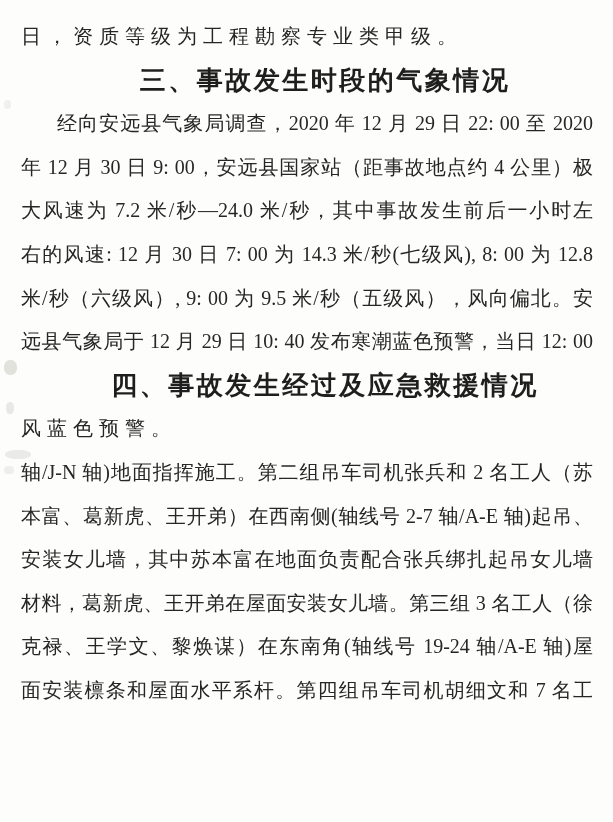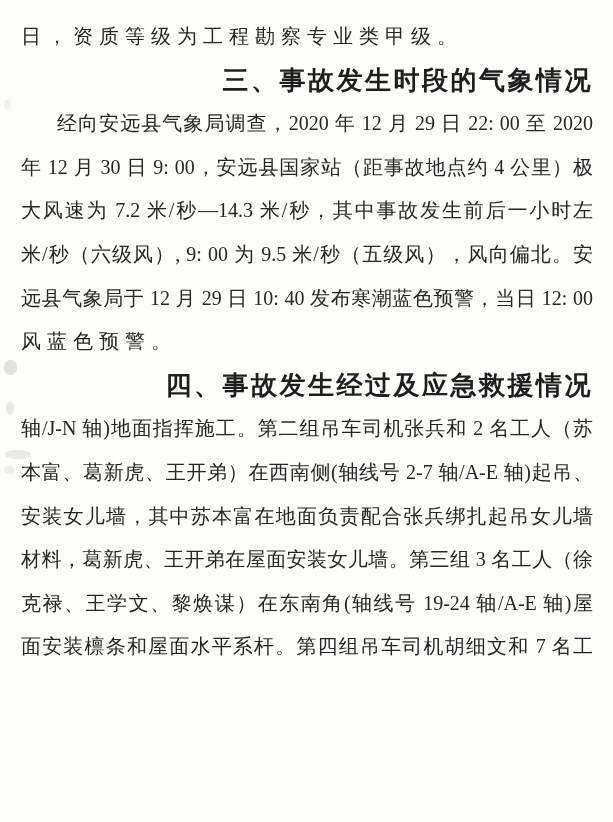--- a/index.html
+++ b/index.html
@@ -38,21 +38,21 @@
   
   .indent { text-indent: 36px; }
   
   .heading {
     font-family: "DejaVu Sans", "Liberation Sans", sans-serif;
     font-weight: bold;
     font-size: 26px;
     letter-spacing: 2.5px;
     color: #1e1e1e;
     white-space: nowrap;
-    text-align: right;
+    text-align: center;
   }
   
   .smudge {
     position: absolute;
     background: #b9b9b2;
     border-radius: 45%;
     pointer-events: none;
   }
   .s1 { left: 0;   top: 356px; width: 13px; height: 15px; opacity: .40; }
   .s2 { left: 2px; top: 398px; width: 8px;  height: 12px; opacity: .30; }
@@ -64,26 +64,27 @@
 <body>
 
 <div class="page">
 
   <div class="line left">日，资质等级为工程勘察专业类甲级。</div>
 
   <div class="line heading indent">三、事故发生时段的气象情况</div>
 
   <div class="line fill indent">经向安远县气象局调查，2020 年 12 月 29 日 22: 00 至 2020</div>
   <div class="line fill">年 12 月 30 日 9: 00，安远县国家站（距事故地点约 4 公里）极</div>
-  <div class="line fill">大风速为 7.2 米/秒—14.3 米/秒，其中事故发生前后一小时左</div>
+  <div class="line fill">大风速为 7.2 米/秒—24.0 米/秒，其中事故发生前后一小时左</div>
+  <div class="line fill">右的风速: 12 月 30 日 7: 00 为 14.3 米/秒(七级风), 8: 00 为 12.8</div>
   <div class="line fill">米/秒（六级风）, 9: 00 为 9.5 米/秒（五级风），风向偏北。安</div>
   <div class="line fill">远县气象局于 12 月 29 日 10: 40 发布寒潮蓝色预警，当日 12: 00</div>
+  <div class="line heading indent">四、事故发生经过及应急救援情况</div>
+
   <div class="line left">风蓝色预警。</div>
-
-  <div class="line heading indent">四、事故发生经过及应急救援情况</div>
 
   <div class="line fill">轴/J-N 轴)地面指挥施工。第二组吊车司机张兵和 2 名工人（苏</div>
   <div class="line fill">本富、葛新虎、王开弟）在西南侧(轴线号 2-7 轴/A-E 轴)起吊、</div>
   <div class="line fill">安装女儿墙，其中苏本富在地面负责配合张兵绑扎起吊女儿墙</div>
   <div class="line fill">材料，葛新虎、王开弟在屋面安装女儿墙。第三组 3 名工人（徐</div>
   <div class="line fill">克禄、王学文、黎焕谋）在东南角(轴线号 19-24 轴/A-E 轴)屋</div>
   <div class="line fill">面安装檩条和屋面水平系杆。第四组吊车司机胡细文和 7 名工</div>
 
   <div class="smudge s1"></div>
   <div class="smudge s2"></div>

